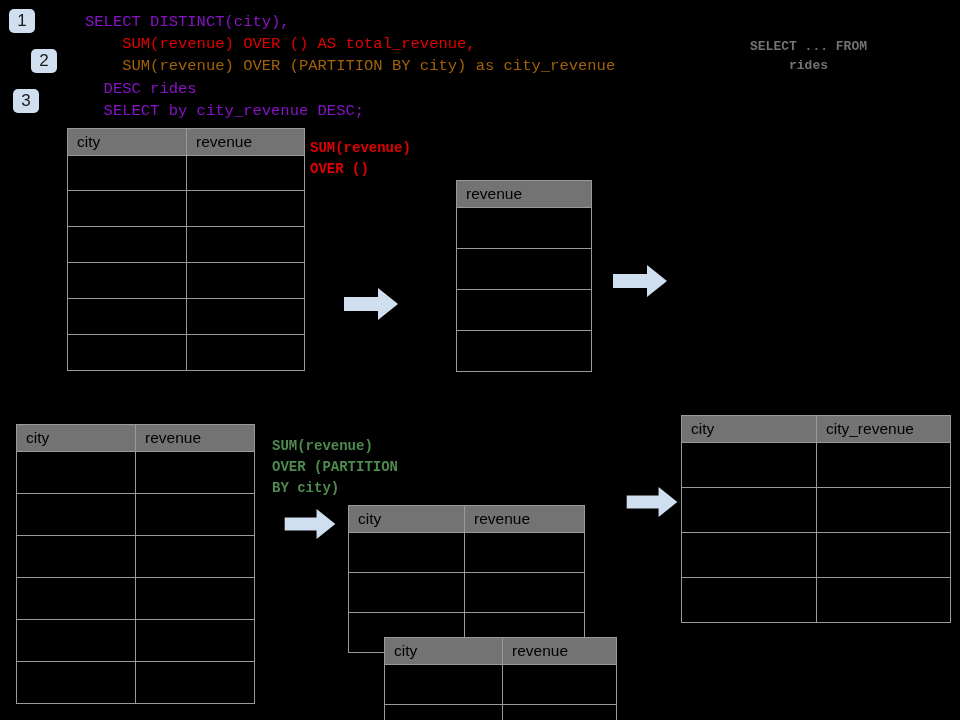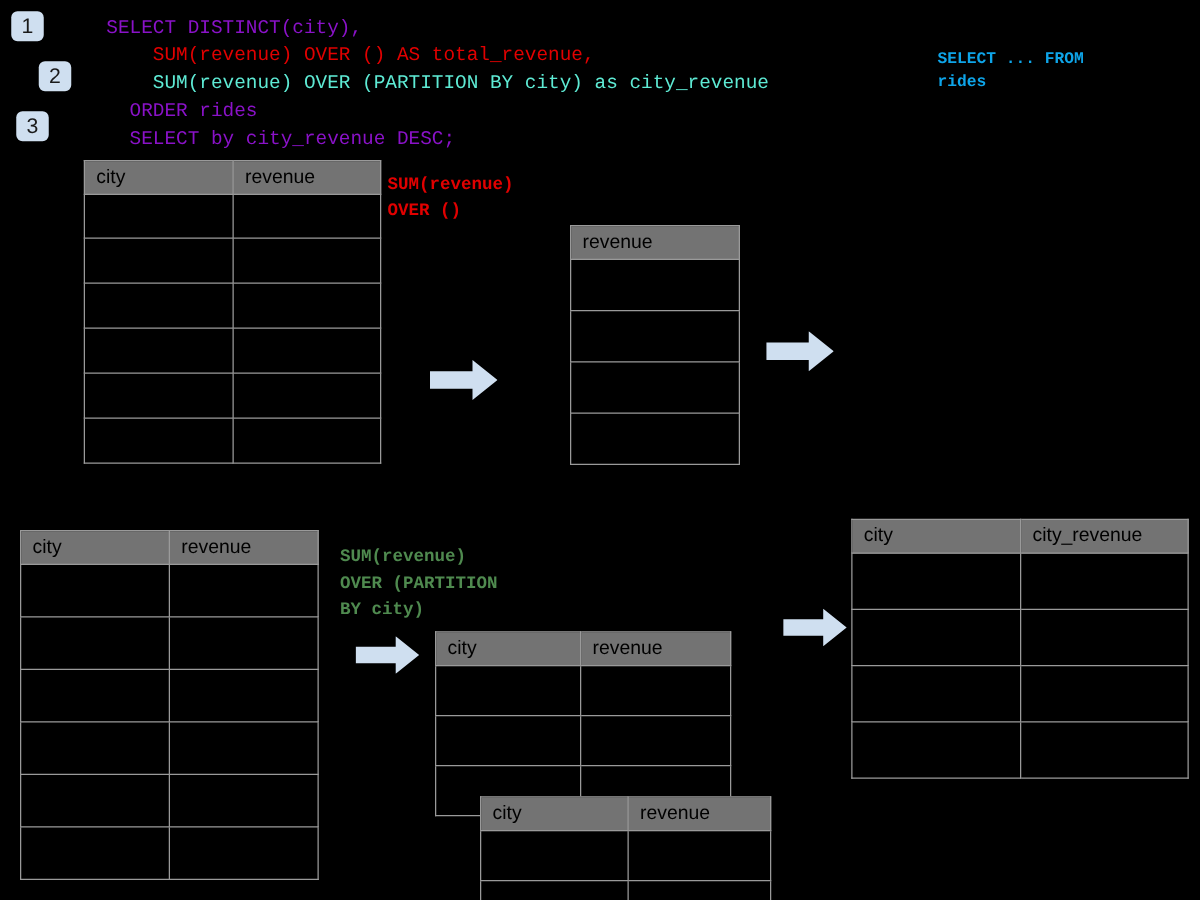--- a/index.html
+++ b/index.html
@@ -39,33 +39,33 @@
   .sql {
     position: absolute;
     font-family: "Liberation Mono", monospace;
     font-size: 15.5px;
     line-height: 21.5px;
     white-space: pre;
     letter-spacing: 0px;
   }
   .sql-violet { color: #8a12c8; }
   .sql-red    { color: #e10000; }
-  .sql-green  { color: #5eead4; text-align: center; }
+  .sql-green  { color: #a16207; text-align: center; }
 
   .annot {
     position: absolute;
     font-family: "Liberation Mono", monospace;
     font-size: 14px;
     line-height: 21px;
     white-space: pre;
     font-weight: bold;
   }
   .annot-red   { color: #e10000; }
   .annot-green { color: #4f8a4f; }
-  .annot-violet{ color: #0ea5e9; }
+  .annot-violet{ color: #737373; text-align: center; }
 
   
   .tbl {
     position: absolute;
     border-collapse: collapse;
     table-layout: fixed;
     background: #000000;
   }
   .tbl th, .tbl td {
     border: 1px solid #9a9a9a;
@@ -96,21 +96,21 @@
 
 <div class="stage">
 
   <div class="badge" style="left:9px; top:9px;">1</div>
   <div class="badge" style="left:31px; top:49px;">2</div>
   <div class="badge" style="left:13px; top:89px;">3</div>
 
   <div class="sql sql-red" style="left:85px; top:34px;">    SUM(revenue) OVER () AS total_revenue,</div>
   <div class="sql sql-violet" style="left:85px; top:12px;">SELECT DISTINCT(city),</div>
   <div class="sql sql-green" style="left:85px; top:56px;">    SUM(revenue) OVER (PARTITION BY city) as city_revenue</div>
-  <div class="sql sql-violet" style="left:85px; top:79px;">  ORDER rides</div>
+  <div class="sql sql-violet" style="left:85px; top:79px;">  DESC rides</div>
   <div class="sql sql-violet" style="left:85px; top:101px;">  SELECT by city_revenue DESC;</div>
 
   <div class="annot annot-violet" style="left:750px; top:37px; font-size:13px; line-height:19px;">SELECT ... FROM
 rides</div>
 
   <div class="annot annot-red" style="left:310px; top:138px;">SUM(revenue)
 OVER ()</div>
 
   <div class="annot annot-green" style="left:272px; top:436px;">SUM(revenue)
 OVER (PARTITION

